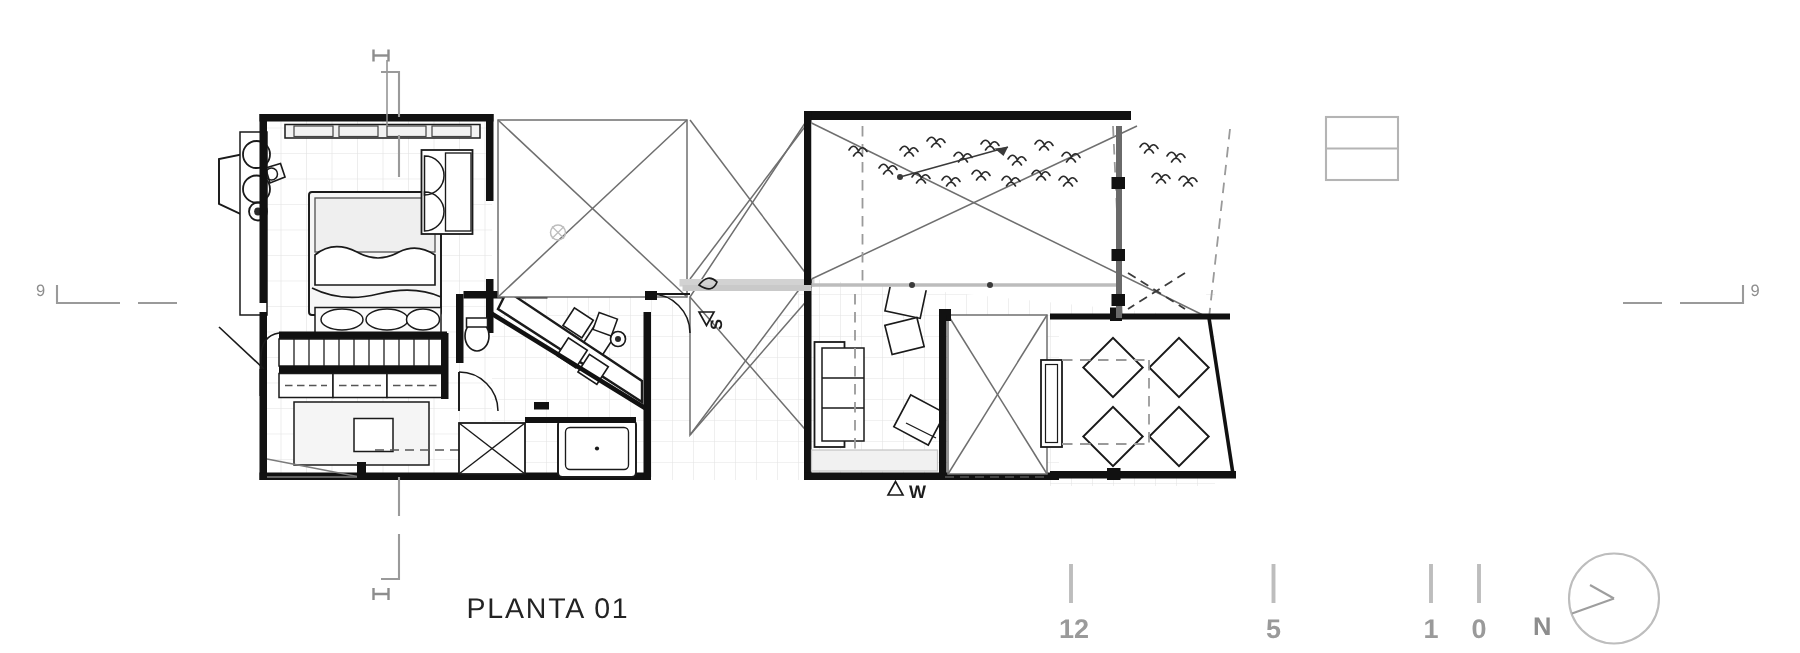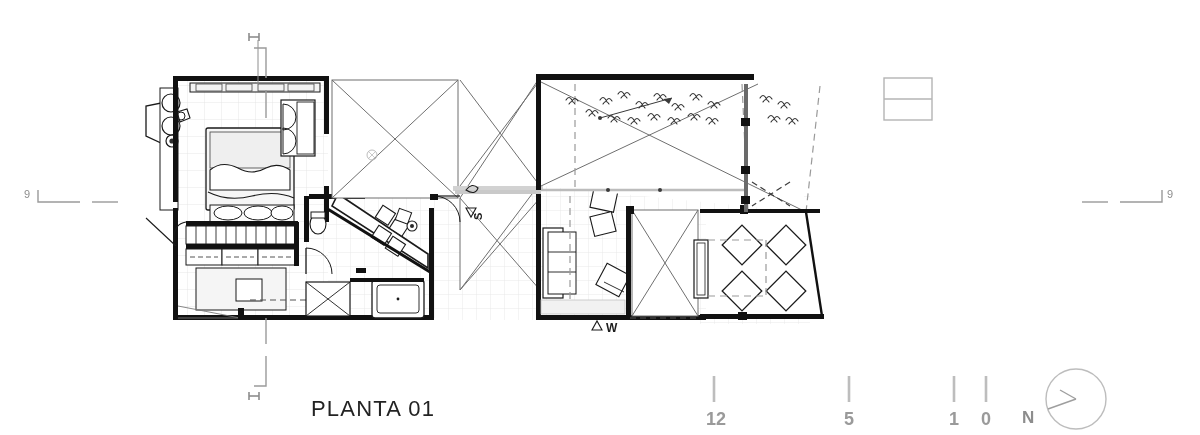--- a/index.html
+++ b/index.html
@@ -26,21 +26,21 @@
     position: absolute;
     left: 0;
     top: 0;
     width: 1200px;
     height: 435px;
     display: block;
   }
   .txt-title {
     position: absolute;
     font-family: "Liberation Sans", sans-serif;
-    font-size: 22px;
+    font-size: 19px;
     letter-spacing: 1.2px;
     color: #232323;
     white-space: nowrap;
   }
   .txt-scale {
     position: absolute;
     font-family: "Liberation Sans", sans-serif;
     font-size: 18px;
     font-weight: bold;
     color: #9a9a9a;

